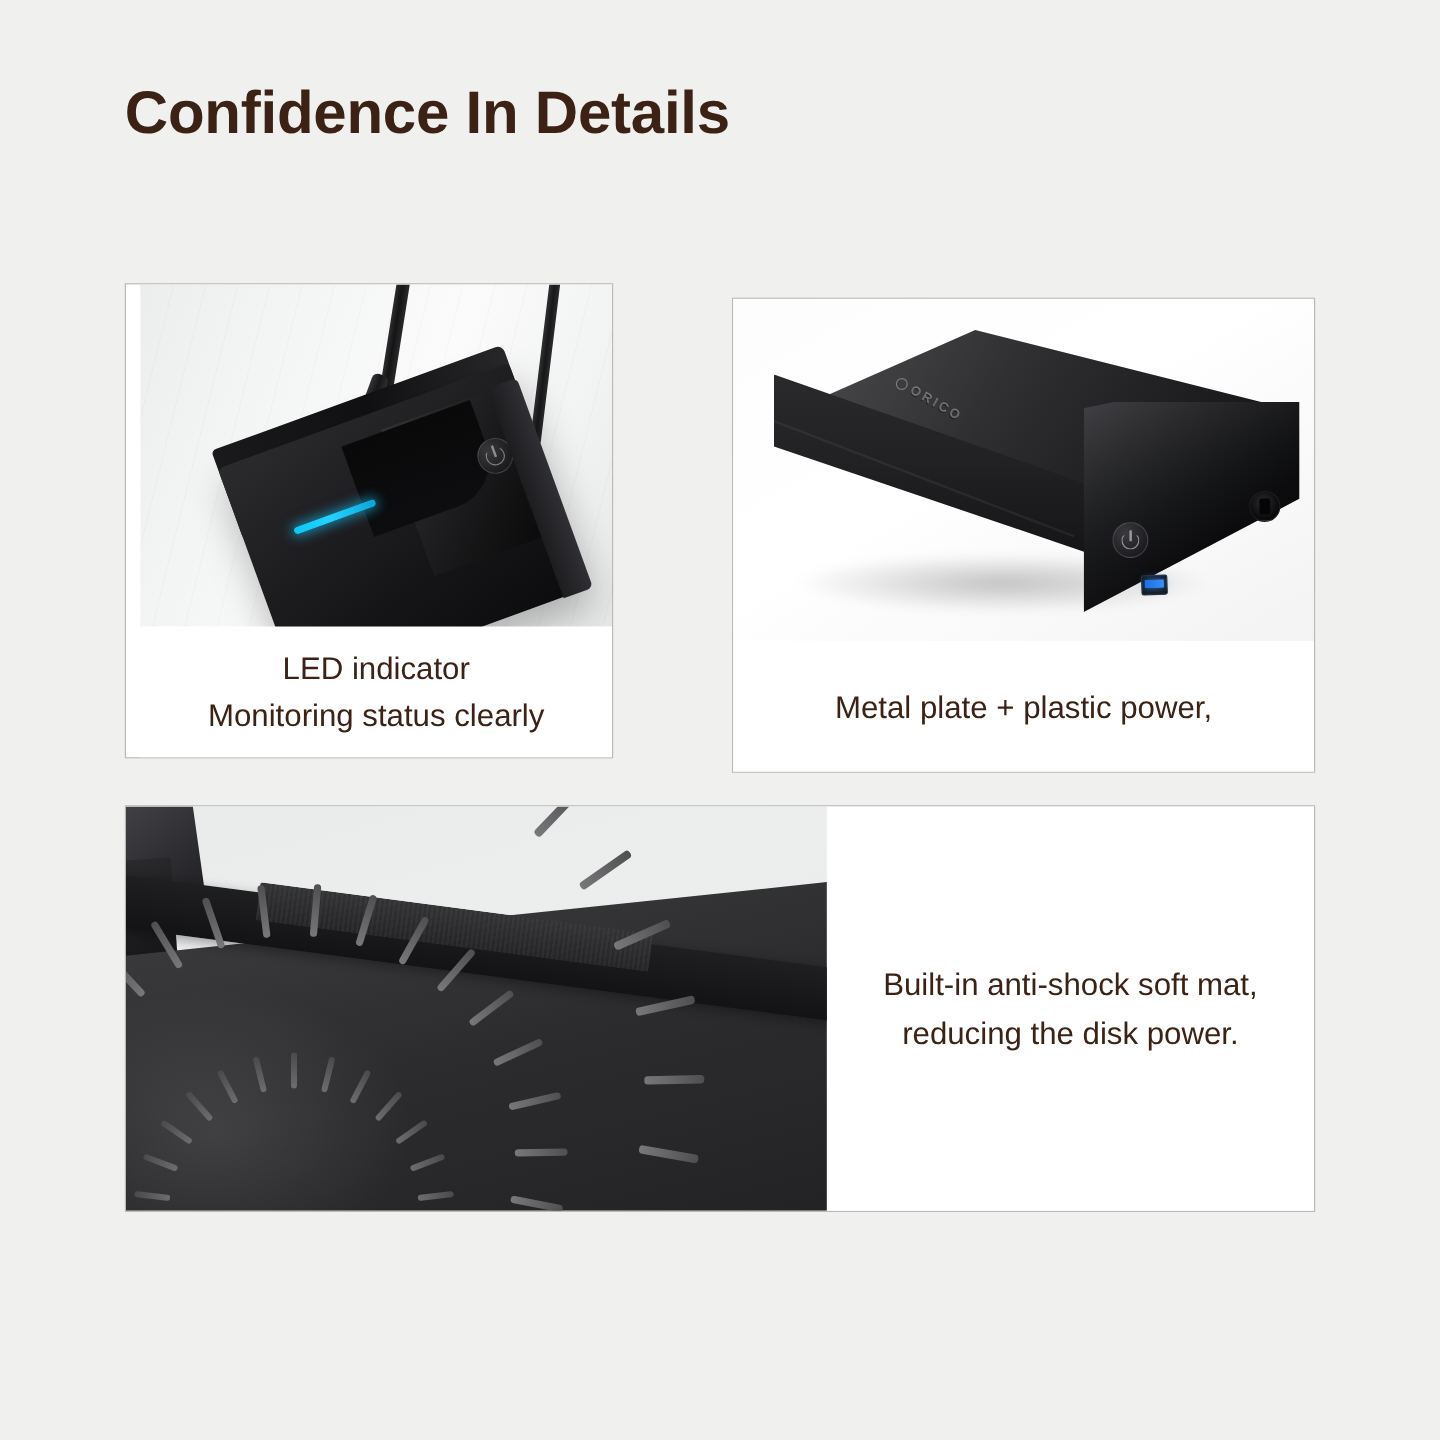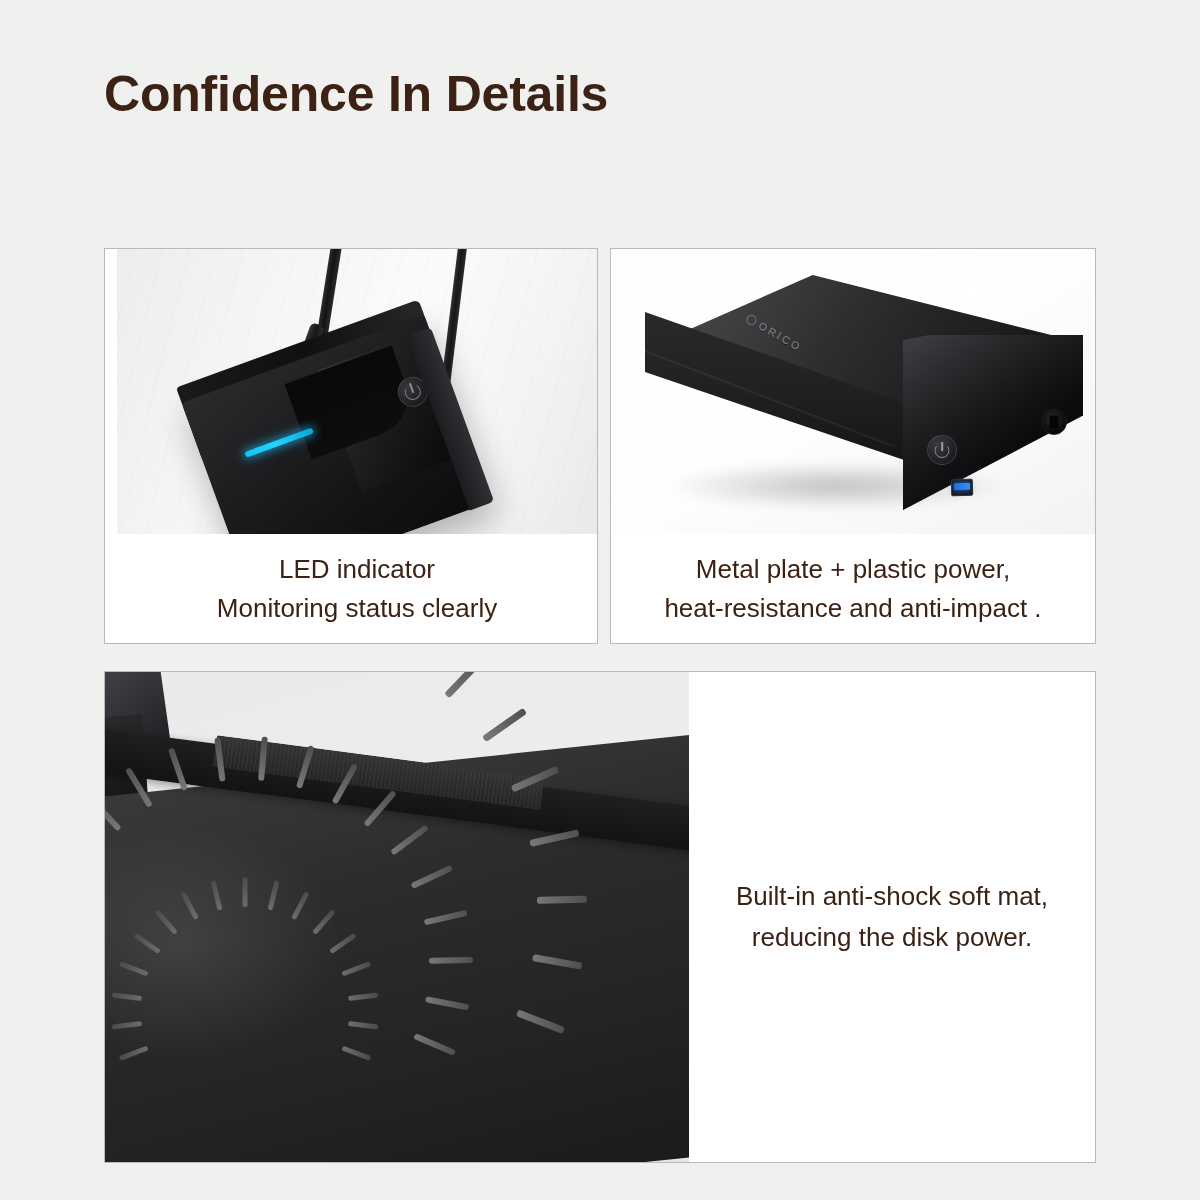--- a/index.html
+++ b/index.html
@@ -19,23 +19,23 @@
     font-size:50px; font-weight:bold; letter-spacing:-0.2px;
     color:#3c2214; line-height:1.05;
   }
 
   
   .card {
     position:absolute; background:#ffffff;
     border:1px solid #b9b9b9;
     overflow:hidden;
   }
-  .card-tl { left:104px;  top:248px;  width:494px; height:396px;padding-left:12px; }
+  .card-tl { left:104px;  top:236px;  width:407px; height:396px;padding-left:12px; }
   .card-tr { left:610px;  top:248px;  width:486px; height:396px; }
-  .card-b  { left:104px;  top:671px;  width:992px; height:492px; }
+  .card-b  { left:104px;  top:671px;  width:992px; height:339px; }
 
   .photo { position:relative; overflow:hidden; }
   .photo-top { height:285px; width:100%; }
 
   
   .caption {
     height:110px; width:100%;
     display:flex; flex-direction:column;
     align-items:center; justify-content:center;
     background:#fff; gap:6px;
@@ -338,21 +338,20 @@
         <div class="seam"></div>
         <div class="right"></div>
         <div class="right-gloss"></div>
         <div class="pwr2"></div>
         <div class="usb"></div>
         <div class="dc"></div>
       </div>
     </div>
     <div class="caption">
       <div class="line">Metal plate + plastic power,</div>
-      <div class="line">heat-resistance and anti-impact .</div>
     </div>
   </div>
 
   <div class="card card-b">
     <div class="inner">
       <div class="photo photo-bot ph3">
         <div class="corner"></div>
         <div class="corner2"></div>
         <div class="tray"></div>
         <div class="wall"></div>

